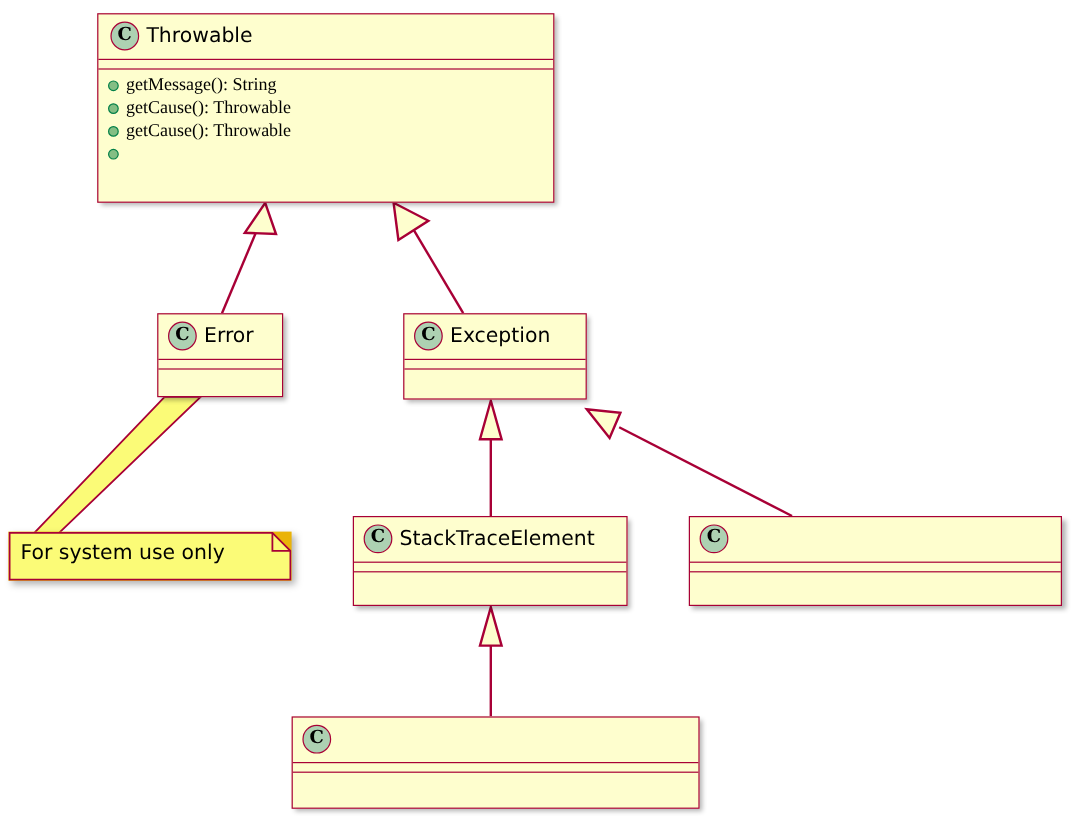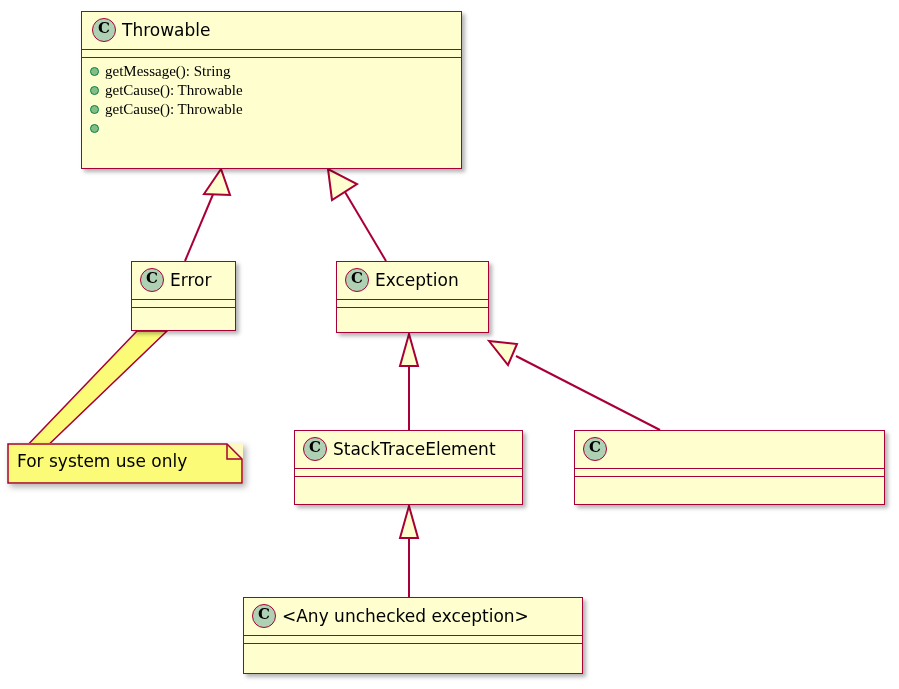--- a/index.html
+++ b/index.html
@@ -94,21 +94,21 @@
     font-family: Liberation Serif, serif;
   }
   .uml-empty {
     flex: 1 1 auto;
   }
 
   
   .uml-note {
     position: absolute;
     box-sizing: border-box;
-    background: #fef9c3;
+    background: #eab308;
     filter: drop-shadow(3px 3px 3px rgba(0,0,0,0.30));
   }
   .note-text {
     position: absolute;
     left: 10px;
     top: 8px;
     font-size: 17px;
     color: #000000;
     white-space: nowrap;
   }
@@ -206,21 +206,20 @@
     <div class="uml-title tight">
       <span class="class-icon">C</span>
     </div>
     <div class="uml-sep"></div>
     <div class="uml-empty"></div>
   </div>
 
   <div class="uml-class" style="left:243px; top:597px; width:340px; height:77px;">
     <div class="uml-title tight">
       <span class="class-icon">C</span>
-      <span class="class-name">&lt;Any unchecked exception&gt;</span>
     </div>
     <div class="uml-sep"></div>
     <div class="uml-empty"></div>
   </div>
 
   <div class="uml-note" style="left:7px; top:443px; width:236px; height:41px;">
     <svg width="236" height="41" viewBox="0 0 236 41" xmlns="http://www.w3.org/2000/svg">
       <path d="M1,1 L220,1 L235,16 L235,40 L1,40 Z" fill="#FBFB77" stroke="#A80036" stroke-width="1.5"></path>
       <path d="M220,1 L220,16 L235,16" fill="none" stroke="#A80036" stroke-width="1.5"></path>
     </svg>

